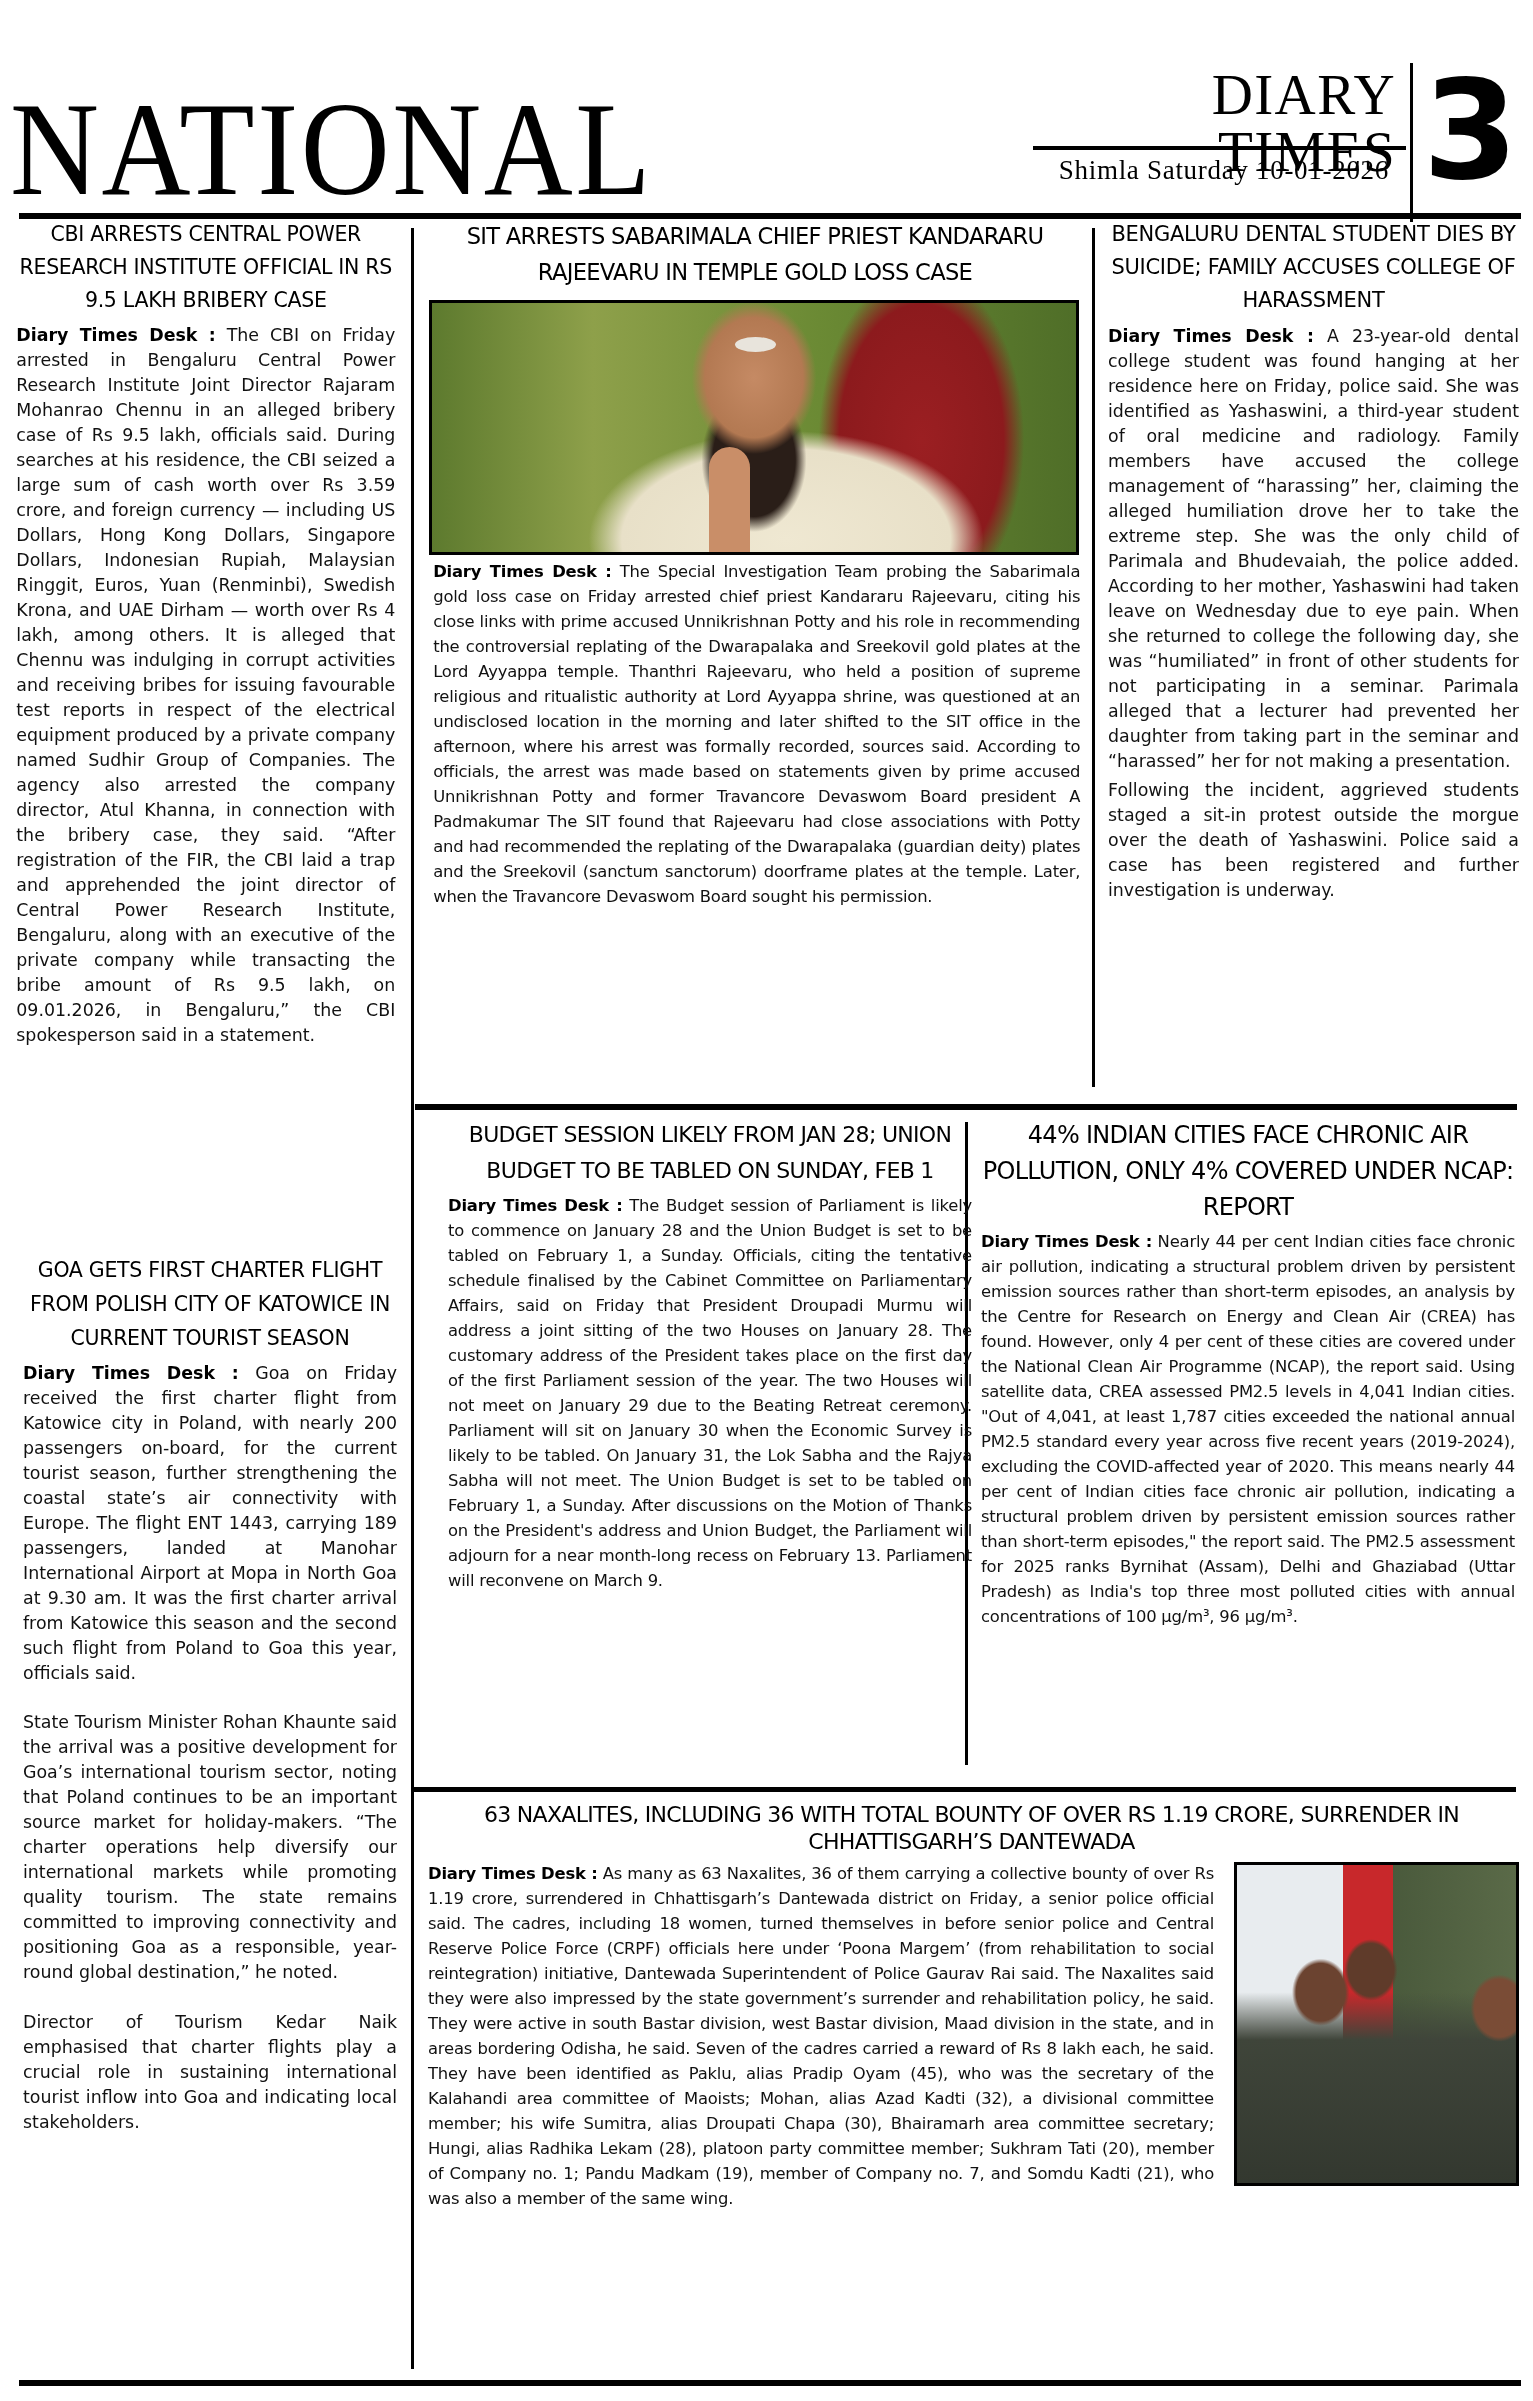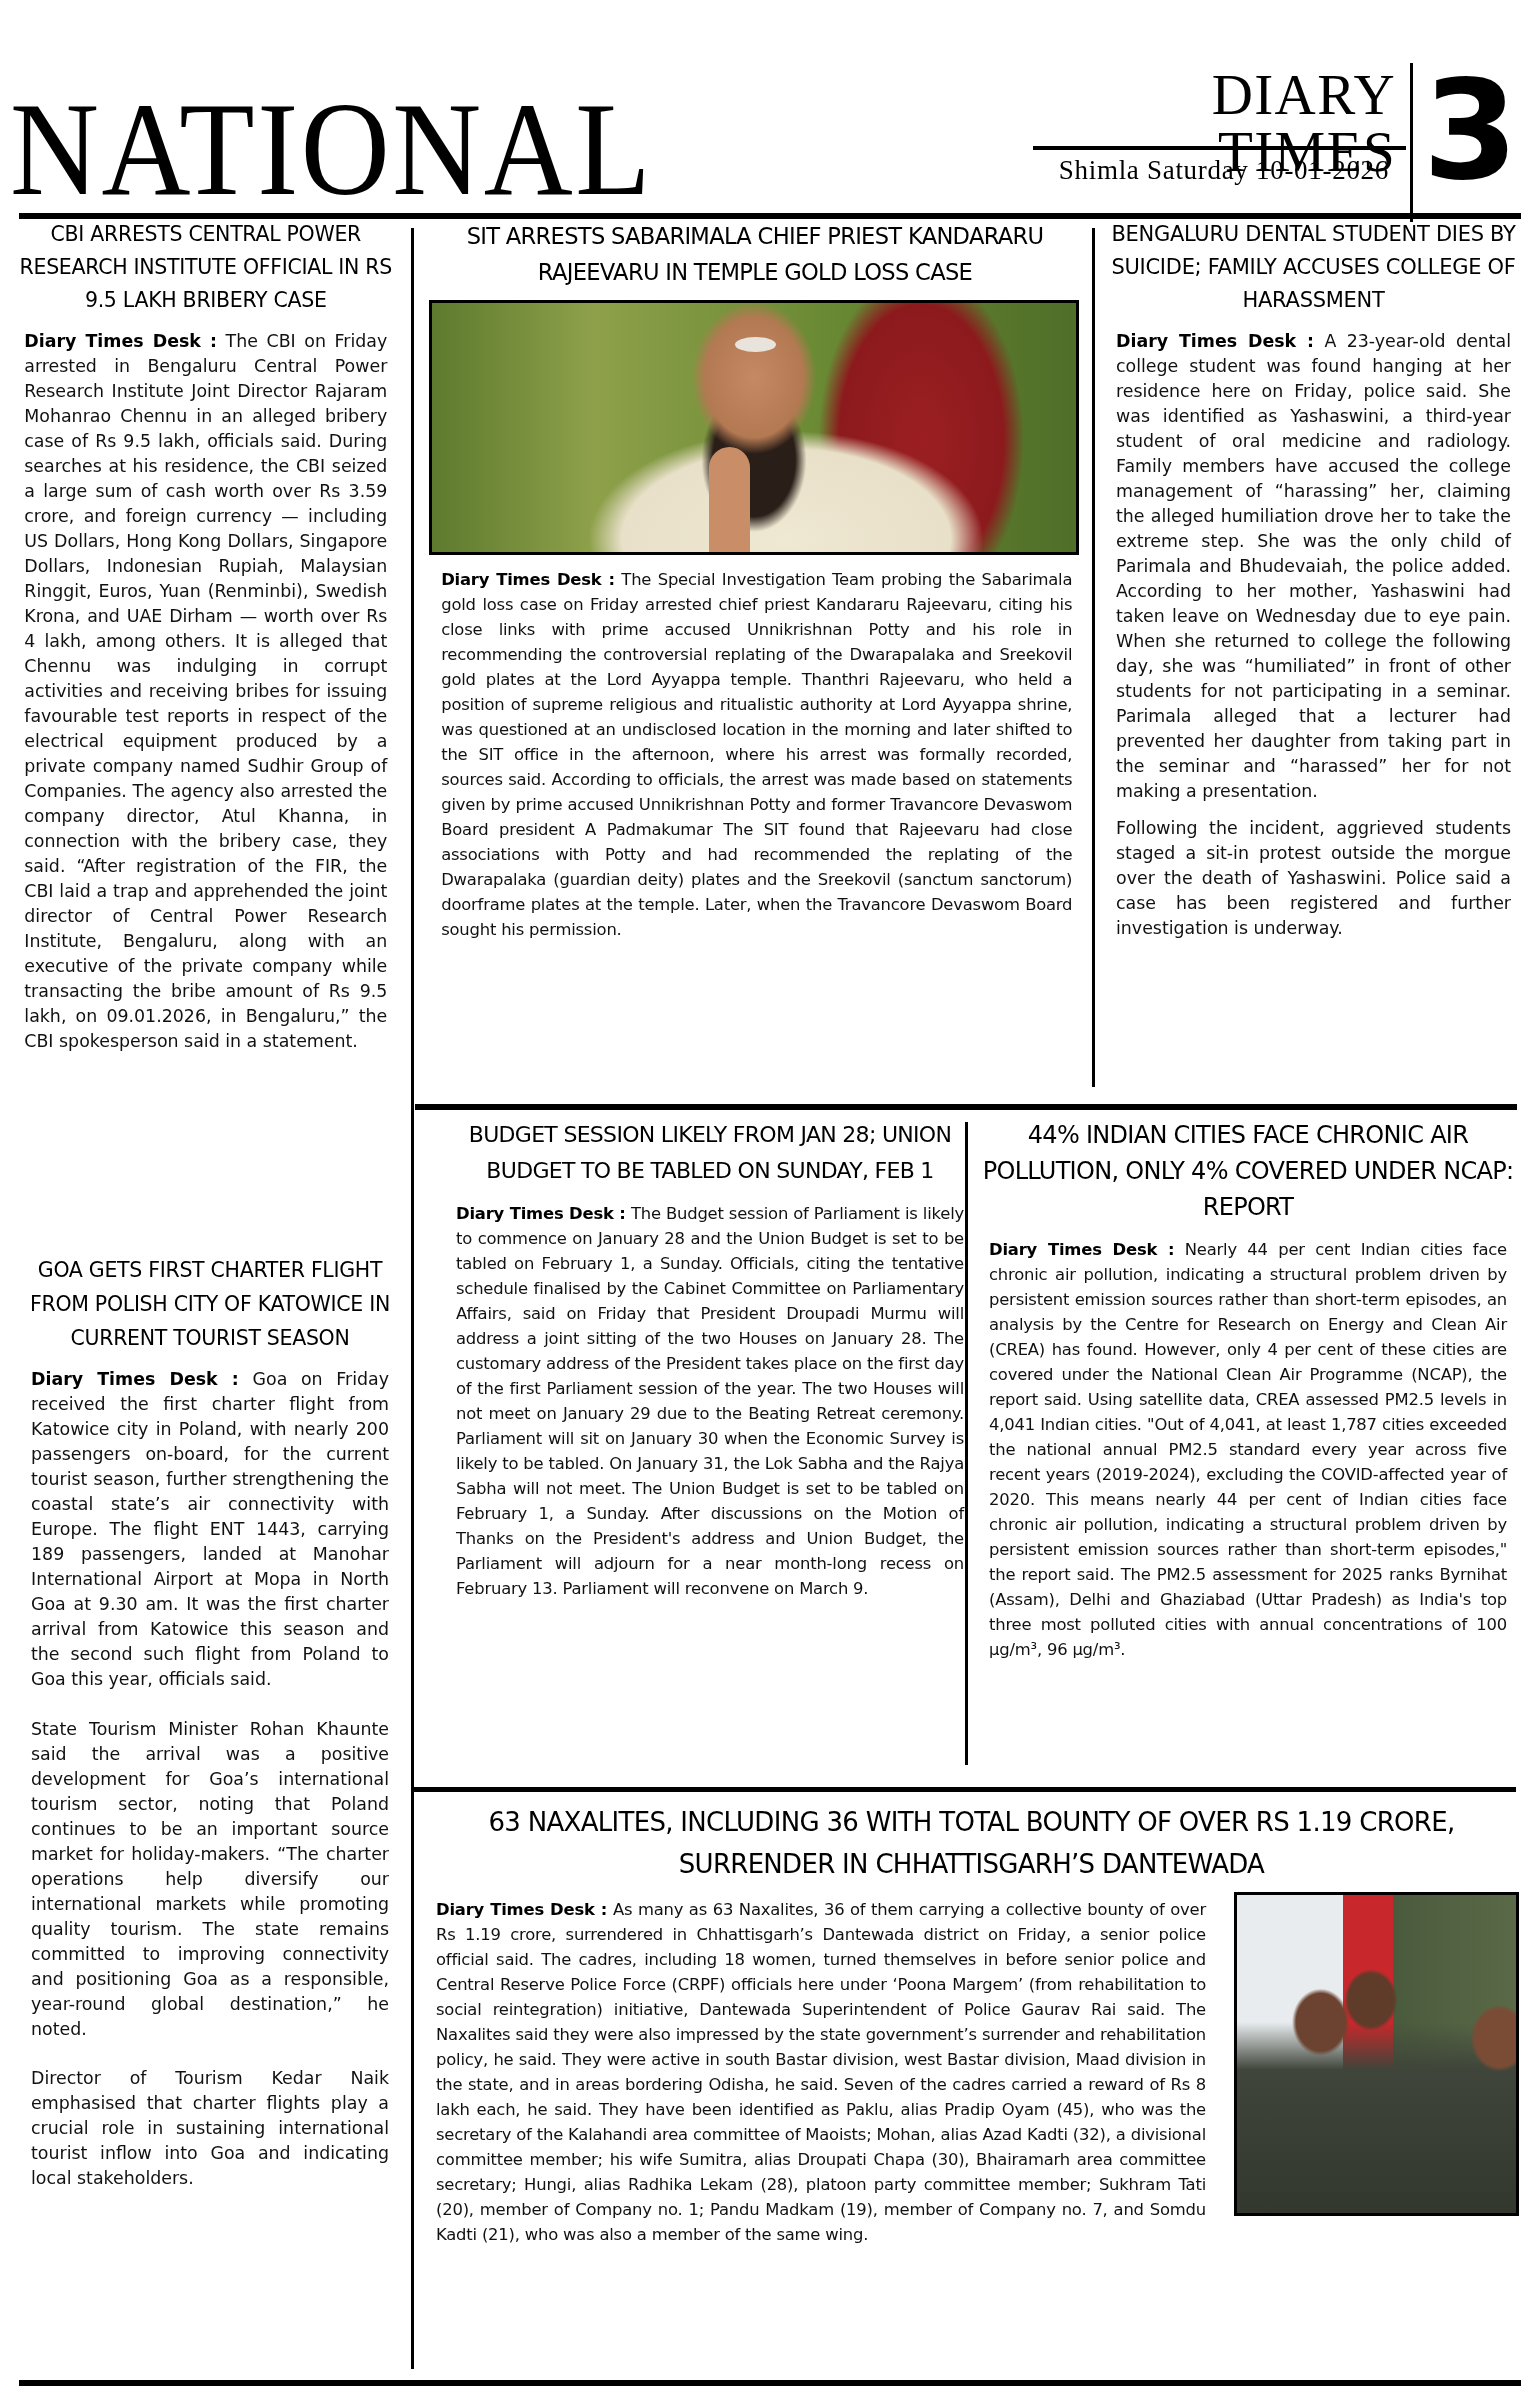--- a/index.html
+++ b/index.html
@@ -14,26 +14,26 @@
   .vbar { left: 1410px; top: 63px; width: 2.7px; height: 159px; background: #000; }
   .page-num { left: 1419px; top: 56px; width: 103px; text-align: center; font-family: "DejaVu Sans", sans-serif; font-weight: 900; font-size: 137px; line-height: 1.1; }
   .top-rule { left: 19px; top: 213px; width: 1502px; height: 6.2px; background: #000; }
 
   .rule-h { background: #000; }
   .rule-v { background: #000; width: 2.7px; }
 
   .headline { font-family: "DejaVu Sans", sans-serif; font-weight: 400; text-transform: uppercase; text-align: center; color: #000; }
   .hl-left { font-size: 20.5px; line-height: 33px; letter-spacing: -0.3px; }
   .hl-mid { font-size: 22.6px; line-height: 36px; letter-spacing: -0.7px; }
-  .hl-big { font-size: 26px; line-height: 42px; letter-spacing: -0.7px; }
+  .hl-big { font-size: 22px; line-height: 27px; letter-spacing: -0.7px; }
 
   .body { font-family: "DejaVu Sans", sans-serif; text-align: justify; color: #111; }
   .body-left { font-size: 17.4px; line-height: 25px; }
   .body-mid { font-size: 16.4px; line-height: 25px; letter-spacing: -0.2px; }
-  .body p { margin: 12px; }
+  .body p { margin: 4px; }
   .body p + p { margin-top: 24.6px; }
   .byline { font-weight: 700; color: #000; }
 
   .photo { border: 3.4px solid #000; box-sizing: border-box; overflow: hidden; }
   .photo-priest {
     background:
       radial-gradient(ellipse 89px 109px at 50% 30%, #c58a64 0%, #b37952 55%, rgba(0,0,0,0) 70%),
       radial-gradient(ellipse 75px 103px at 50% 63%, #2a1e18 0%, #2a1e18 55%, rgba(0,0,0,0) 70%),
       radial-gradient(ellipse 274px 151px at 55% 95%, #efe8d2 0%, #e8e0c8 60%, rgba(0,0,0,0) 72%),
       radial-gradient(ellipse 137px 226px at 76% 55%, #9b1f22 0%, #8c1a1d 60%, rgba(0,0,0,0) 75%),

